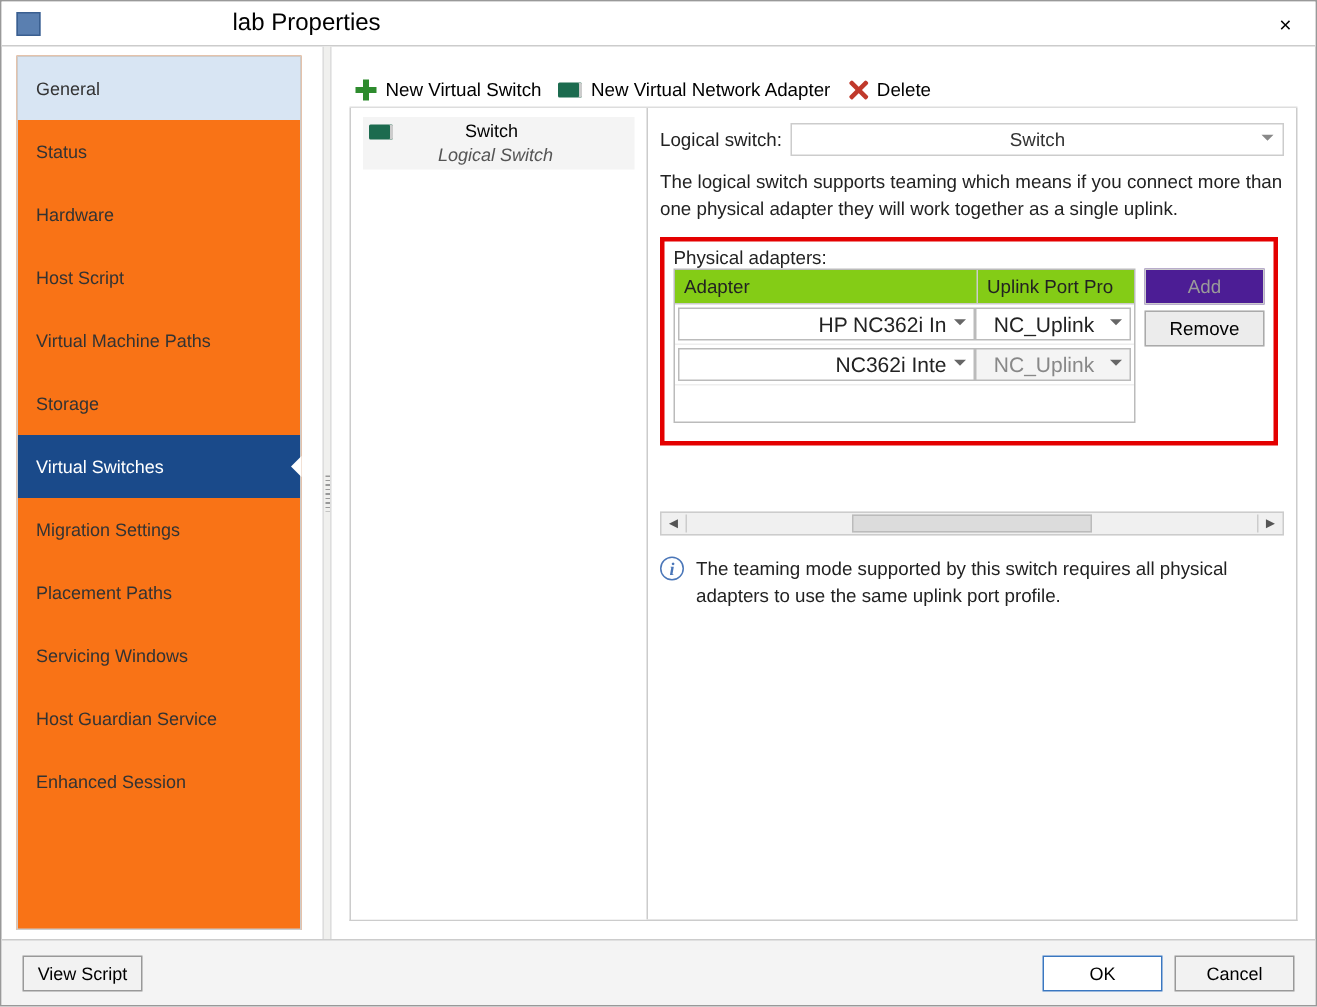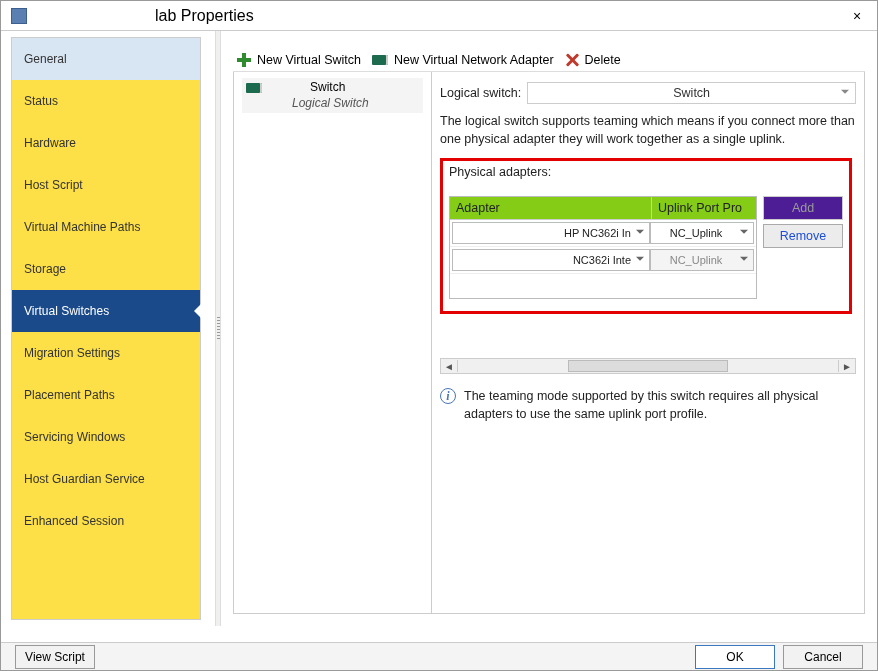--- a/index.html
+++ b/index.html
@@ -48,21 +48,21 @@
   }
   
   .nav-wrap {
     width: 200px;
     display:flex;
     padding: 6px 0 6px 10px;
   }
   .nav {
     flex:1;
     border: 1px solid #ccc;
-    background: #fde047;
+    background: #f97316;
     position: relative;
   }
   .nav-scroll-track {
     position: absolute;
     right: -14px;
     top: 0;
     bottom: 0;
     width: 14px;
     background: #f0f0f0;
     border-left: 1px solid #ddd;
@@ -188,53 +188,53 @@
   .combo .arrow {
     position:absolute; right:6px; top:50%; transform:translateY(-40%);
     border:4px solid transparent; border-top-color:#888;
   }
   .desc { line-height:1.45; margin-bottom:10px;}
   .redbox {
     border: 3px solid #e40000;
     padding: 4px 6px 12px 6px;
     margin-right: 4px;
   }
-  .grouplabel { margin-bottom:17px;}
+  .grouplabel { margin-bottom:0;}
   .adapter-area { display:flex; gap:6px;}
   .table {
     flex:1;
     border:1px solid #bbb;
   }
   .thead { display:flex; background:#fff; border-bottom:1px solid #ccc;}
   .th { padding:4px 6px; background:#84cc16; border-right:1px solid #ccc;}
   .th.a { flex:1;}
   .th.u { width:104px; border-right:none;}
   .trow { display:flex; border-bottom:1px solid #eee; padding:2px 2px;}
   .cell-a { flex:1; }
   .cell-u { width:104px; }
   .mini-combo {
     height:22px; border:1px solid #bbb;
     display:flex; align-items:center; justify-content:center;
-    position:relative; background:#fff; font-size:11px;
+    position:relative; background:#fff; font-size:14px;
     padding:0 18px 0 6px; text-align:left;
   }
   .mini-combo .arrow {
     position:absolute; right:5px; top:50%; transform:translateY(-40%);
     border:4px solid transparent; border-top-color:#666;
   }
   .mini-combo.disabled { background:#f4f4f4; color:#888;}
   .sidebtns { width:80px; display:flex; flex-direction:column; gap:4px;}
   .btn {
     height:24px;
     border:1px solid #aaa;
     background:#f2f2f2;
     text-align:center;
     line-height:22px;
     cursor: default;
-    color:#1d4ed8;
+    color:#000000;
   }
   .btn.disabled { color:#9a9a9a; background:#4c1d95; border-color:#ccc;}
   .btn.remove { background:#ececec;}
   .hscroll {
     margin-top: 44px;
     height:16px;
     background:#f0f0f0;
     border:1px solid #ccc;
     display:flex; align-items:center;
   }
@@ -243,21 +243,21 @@
   .hscroll .thumb { width:160px; height:12px; margin:0 auto; background:#dcdcdc; border:1px solid #bbb;}
   .infomsg { display:flex; gap:8px; margin-top:14px; line-height:1.4;}
   .info-icon {
     width:16px; height:16px; flex:none;
     border-radius:50%; border:1px solid #4a76b8;
     color:#4a76b8; font-weight:bold; font-style: italic;
     text-align:center; line-height:14px; font-family: serif; font-size:12px;
   }
   
   .footer {
-    position:absolute; left:0; right:0; bottom:0; height:28px;
+    position:absolute; left:0; right:0; bottom:0; height:44px;
     background:#f4f4f4;
     border-top:1px solid #ccc;
     display:flex; align-items:center;
     padding:0 14px;
     gap:8px;
   }
   .footer .spacer { flex:1; }
   .footer .fbtn {
     width:80px; height:24px;
     border:1px solid #999;

